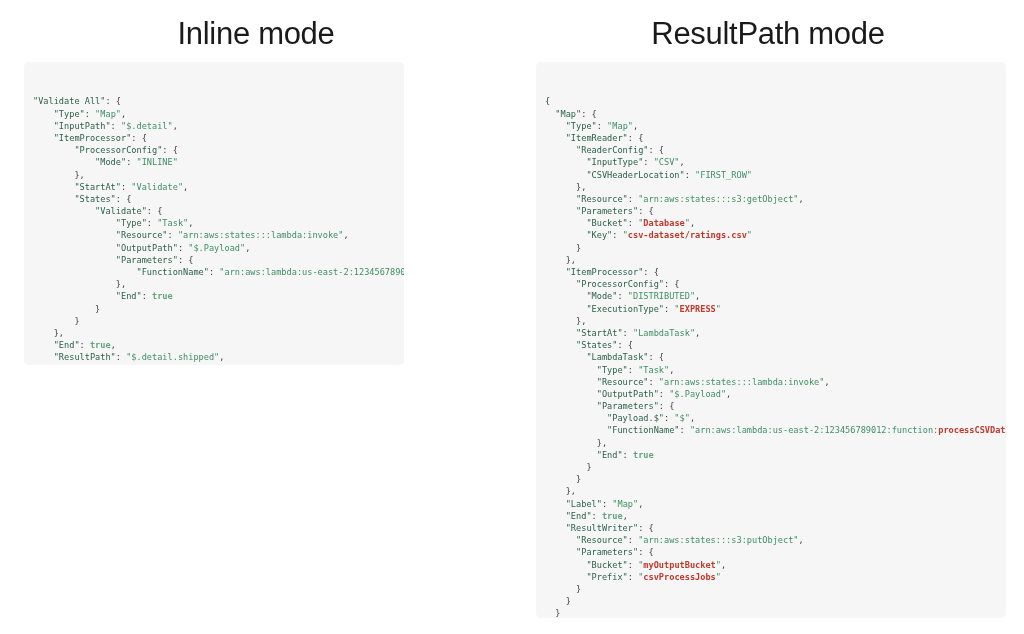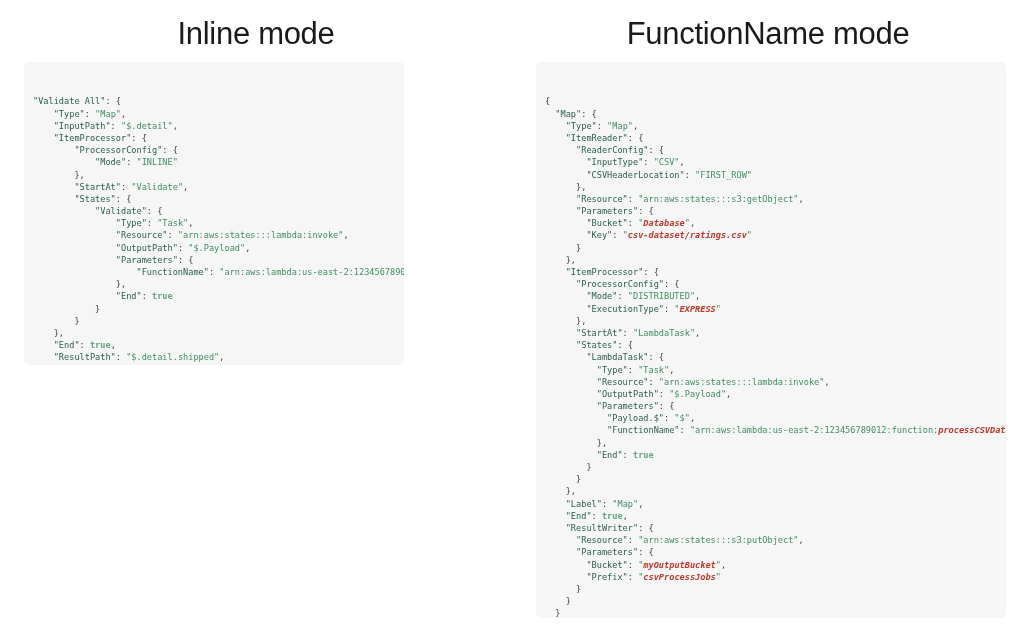--- a/index.html
+++ b/index.html
@@ -80,34 +80,34 @@
     white-space: pre;
     overflow: hidden;
   }
 
   
   .tok-key     { color: #2b6049; }
   .tok-str     { color: #3f8f63; }
   .tok-punct   { color: #3d3d3d; }
   .tok-brace   { color: #3d3d3d; }
   .tok-bool    { color: #63a57f; font-weight: bold; }
-  .tok-ph      { color: #c0392b; font-style: italic; font-weight: bold; }
+  .tok-ph      { color: #c0392b; font-weight: bold; }
 </style>
 </head>
 <body>
 
 <div class="columns">
 
   <div class="col col-left">
     <h2 class="panel-heading">Inline mode</h2>
     <div class="code-panel code-panel-left">
       <code class="code-lines"><span class="code-line"><span class="tok-key">"Validate All"</span><span class="tok-punct">: </span><span class="tok-brace">{</span></span><span class="code-line"><span class="tok-key">    "Type"</span><span class="tok-punct">: </span><span class="tok-str">"Map"</span><span class="tok-punct">,</span></span><span class="code-line"><span class="tok-key">    "InputPath"</span><span class="tok-punct">: </span><span class="tok-str">"$.detail"</span><span class="tok-punct">,</span></span><span class="code-line"><span class="tok-key">    "ItemProcessor"</span><span class="tok-punct">: </span><span class="tok-brace">{</span></span><span class="code-line"><span class="tok-key">        "ProcessorConfig"</span><span class="tok-punct">: </span><span class="tok-brace">{</span></span><span class="code-line"><span class="tok-key">            "Mode"</span><span class="tok-punct">: </span><span class="tok-str">"INLINE"</span></span><span class="code-line"><span class="tok-brace">        },</span></span><span class="code-line"><span class="tok-key">        "StartAt"</span><span class="tok-punct">: </span><span class="tok-str">"Validate"</span><span class="tok-punct">,</span></span><span class="code-line"><span class="tok-key">        "States"</span><span class="tok-punct">: </span><span class="tok-brace">{</span></span><span class="code-line"><span class="tok-key">            "Validate"</span><span class="tok-punct">: </span><span class="tok-brace">{</span></span><span class="code-line"><span class="tok-key">                "Type"</span><span class="tok-punct">: </span><span class="tok-str">"Task"</span><span class="tok-punct">,</span></span><span class="code-line"><span class="tok-key">                "Resource"</span><span class="tok-punct">: </span><span class="tok-str">"arn:aws:states:::lambda:invoke"</span><span class="tok-punct">,</span></span><span class="code-line"><span class="tok-key">                "OutputPath"</span><span class="tok-punct">: </span><span class="tok-str">"$.Payload"</span><span class="tok-punct">,</span></span><span class="code-line"><span class="tok-key">                "Parameters"</span><span class="tok-punct">: </span><span class="tok-brace">{</span></span><span class="code-line"><span class="tok-key">                    "FunctionName"</span><span class="tok-punct">: </span><span class="tok-str">"arn:aws:lambda:us-east-2:123456789012:function:validate"</span></span><span class="code-line"><span class="tok-brace">                },</span></span><span class="code-line"><span class="tok-key">                "End"</span><span class="tok-punct">: </span><span class="tok-bool">true</span></span><span class="code-line"><span class="tok-brace">            }</span></span><span class="code-line"><span class="tok-brace">        }</span></span><span class="code-line"><span class="tok-brace">    },</span></span><span class="code-line"><span class="tok-key">    "End"</span><span class="tok-punct">: </span><span class="tok-bool">true</span><span class="tok-punct">,</span></span><span class="code-line"><span class="tok-key">    "ResultPath"</span><span class="tok-punct">: </span><span class="tok-str">"$.detail.shipped"</span><span class="tok-punct">,</span></span><span class="code-line"><span class="tok-key">    "ItemsPath"</span><span class="tok-punct">: </span><span class="tok-str">"$.shipped"</span></span></code>
     </div>
   </div>
 
   <div class="col col-right">
-    <h2 class="panel-heading">FunctionName mode</h2>
+    <h2 class="panel-heading">ResultPath mode</h2>
     <div class="code-panel code-panel-right">
       <code class="code-lines"><span class="code-line"><span class="tok-brace">{</span></span><span class="code-line"><span class="tok-key">  "Map"</span><span class="tok-punct">: </span><span class="tok-brace">{</span></span><span class="code-line"><span class="tok-key">    "Type"</span><span class="tok-punct">: </span><span class="tok-str">"Map"</span><span class="tok-punct">,</span></span><span class="code-line"><span class="tok-key">    "ItemReader"</span><span class="tok-punct">: </span><span class="tok-brace">{</span></span><span class="code-line"><span class="tok-key">      "ReaderConfig"</span><span class="tok-punct">: </span><span class="tok-brace">{</span></span><span class="code-line"><span class="tok-key">        "InputType"</span><span class="tok-punct">: </span><span class="tok-str">"CSV"</span><span class="tok-punct">,</span></span><span class="code-line"><span class="tok-key">        "CSVHeaderLocation"</span><span class="tok-punct">: </span><span class="tok-str">"FIRST_ROW"</span></span><span class="code-line"><span class="tok-brace">      },</span></span><span class="code-line"><span class="tok-key">      "Resource"</span><span class="tok-punct">: </span><span class="tok-str">"arn:aws:states:::s3:getObject"</span><span class="tok-punct">,</span></span><span class="code-line"><span class="tok-key">      "Parameters"</span><span class="tok-punct">: </span><span class="tok-brace">{</span></span><span class="code-line"><span class="tok-key">        "Bucket"</span><span class="tok-punct">: </span><span class="tok-str">"</span><span class="tok-ph">Database</span><span class="tok-str">"</span><span class="tok-punct">,</span></span><span class="code-line"><span class="tok-key">        "Key"</span><span class="tok-punct">: </span><span class="tok-str">"</span><span class="tok-ph">csv-dataset/ratings.csv</span><span class="tok-str">"</span></span><span class="code-line"><span class="tok-brace">      }</span></span><span class="code-line"><span class="tok-brace">    },</span></span><span class="code-line"><span class="tok-key">    "ItemProcessor"</span><span class="tok-punct">: </span><span class="tok-brace">{</span></span><span class="code-line"><span class="tok-key">      "ProcessorConfig"</span><span class="tok-punct">: </span><span class="tok-brace">{</span></span><span class="code-line"><span class="tok-key">        "Mode"</span><span class="tok-punct">: </span><span class="tok-str">"DISTRIBUTED"</span><span class="tok-punct">,</span></span><span class="code-line"><span class="tok-key">        "ExecutionType"</span><span class="tok-punct">: </span><span class="tok-str">"</span><span class="tok-ph">EXPRESS</span><span class="tok-str">"</span></span><span class="code-line"><span class="tok-brace">      },</span></span><span class="code-line"><span class="tok-key">      "StartAt"</span><span class="tok-punct">: </span><span class="tok-str">"LambdaTask"</span><span class="tok-punct">,</span></span><span class="code-line"><span class="tok-key">      "States"</span><span class="tok-punct">: </span><span class="tok-brace">{</span></span><span class="code-line"><span class="tok-key">        "LambdaTask"</span><span class="tok-punct">: </span><span class="tok-brace">{</span></span><span class="code-line"><span class="tok-key">          "Type"</span><span class="tok-punct">: </span><span class="tok-str">"Task"</span><span class="tok-punct">,</span></span><span class="code-line"><span class="tok-key">          "Resource"</span><span class="tok-punct">: </span><span class="tok-str">"arn:aws:states:::lambda:invoke"</span><span class="tok-punct">,</span></span><span class="code-line"><span class="tok-key">          "OutputPath"</span><span class="tok-punct">: </span><span class="tok-str">"$.Payload"</span><span class="tok-punct">,</span></span><span class="code-line"><span class="tok-key">          "Parameters"</span><span class="tok-punct">: </span><span class="tok-brace">{</span></span><span class="code-line"><span class="tok-key">            "Payload.$"</span><span class="tok-punct">: </span><span class="tok-str">"$"</span><span class="tok-punct">,</span></span><span class="code-line"><span class="tok-key">            "FunctionName"</span><span class="tok-punct">: </span><span class="tok-str">"arn:aws:lambda:us-east-2:123456789012:function:</span><span class="tok-ph">processCSVData</span></span><span class="code-line"><span class="tok-brace">          },</span></span><span class="code-line"><span class="tok-key">          "End"</span><span class="tok-punct">: </span><span class="tok-bool">true</span></span><span class="code-line"><span class="tok-brace">        }</span></span><span class="code-line"><span class="tok-brace">      }</span></span><span class="code-line"><span class="tok-brace">    },</span></span><span class="code-line"><span class="tok-key">    "Label"</span><span class="tok-punct">: </span><span class="tok-str">"Map"</span><span class="tok-punct">,</span></span><span class="code-line"><span class="tok-key">    "End"</span><span class="tok-punct">: </span><span class="tok-bool">true</span><span class="tok-punct">,</span></span><span class="code-line"><span class="tok-key">    "ResultWriter"</span><span class="tok-punct">: </span><span class="tok-brace">{</span></span><span class="code-line"><span class="tok-key">      "Resource"</span><span class="tok-punct">: </span><span class="tok-str">"arn:aws:states:::s3:putObject"</span><span class="tok-punct">,</span></span><span class="code-line"><span class="tok-key">      "Parameters"</span><span class="tok-punct">: </span><span class="tok-brace">{</span></span><span class="code-line"><span class="tok-key">        "Bucket"</span><span class="tok-punct">: </span><span class="tok-str">"</span><span class="tok-ph">myOutputBucket</span><span class="tok-str">"</span><span class="tok-punct">,</span></span><span class="code-line"><span class="tok-key">        "Prefix"</span><span class="tok-punct">: </span><span class="tok-str">"</span><span class="tok-ph">csvProcessJobs</span><span class="tok-str">"</span></span><span class="code-line"><span class="tok-brace">      }</span></span><span class="code-line"><span class="tok-brace">    }</span></span><span class="code-line"><span class="tok-brace">  }</span></span></code>
     </div>
   </div>
 
 </div>
 
 </body></html>

